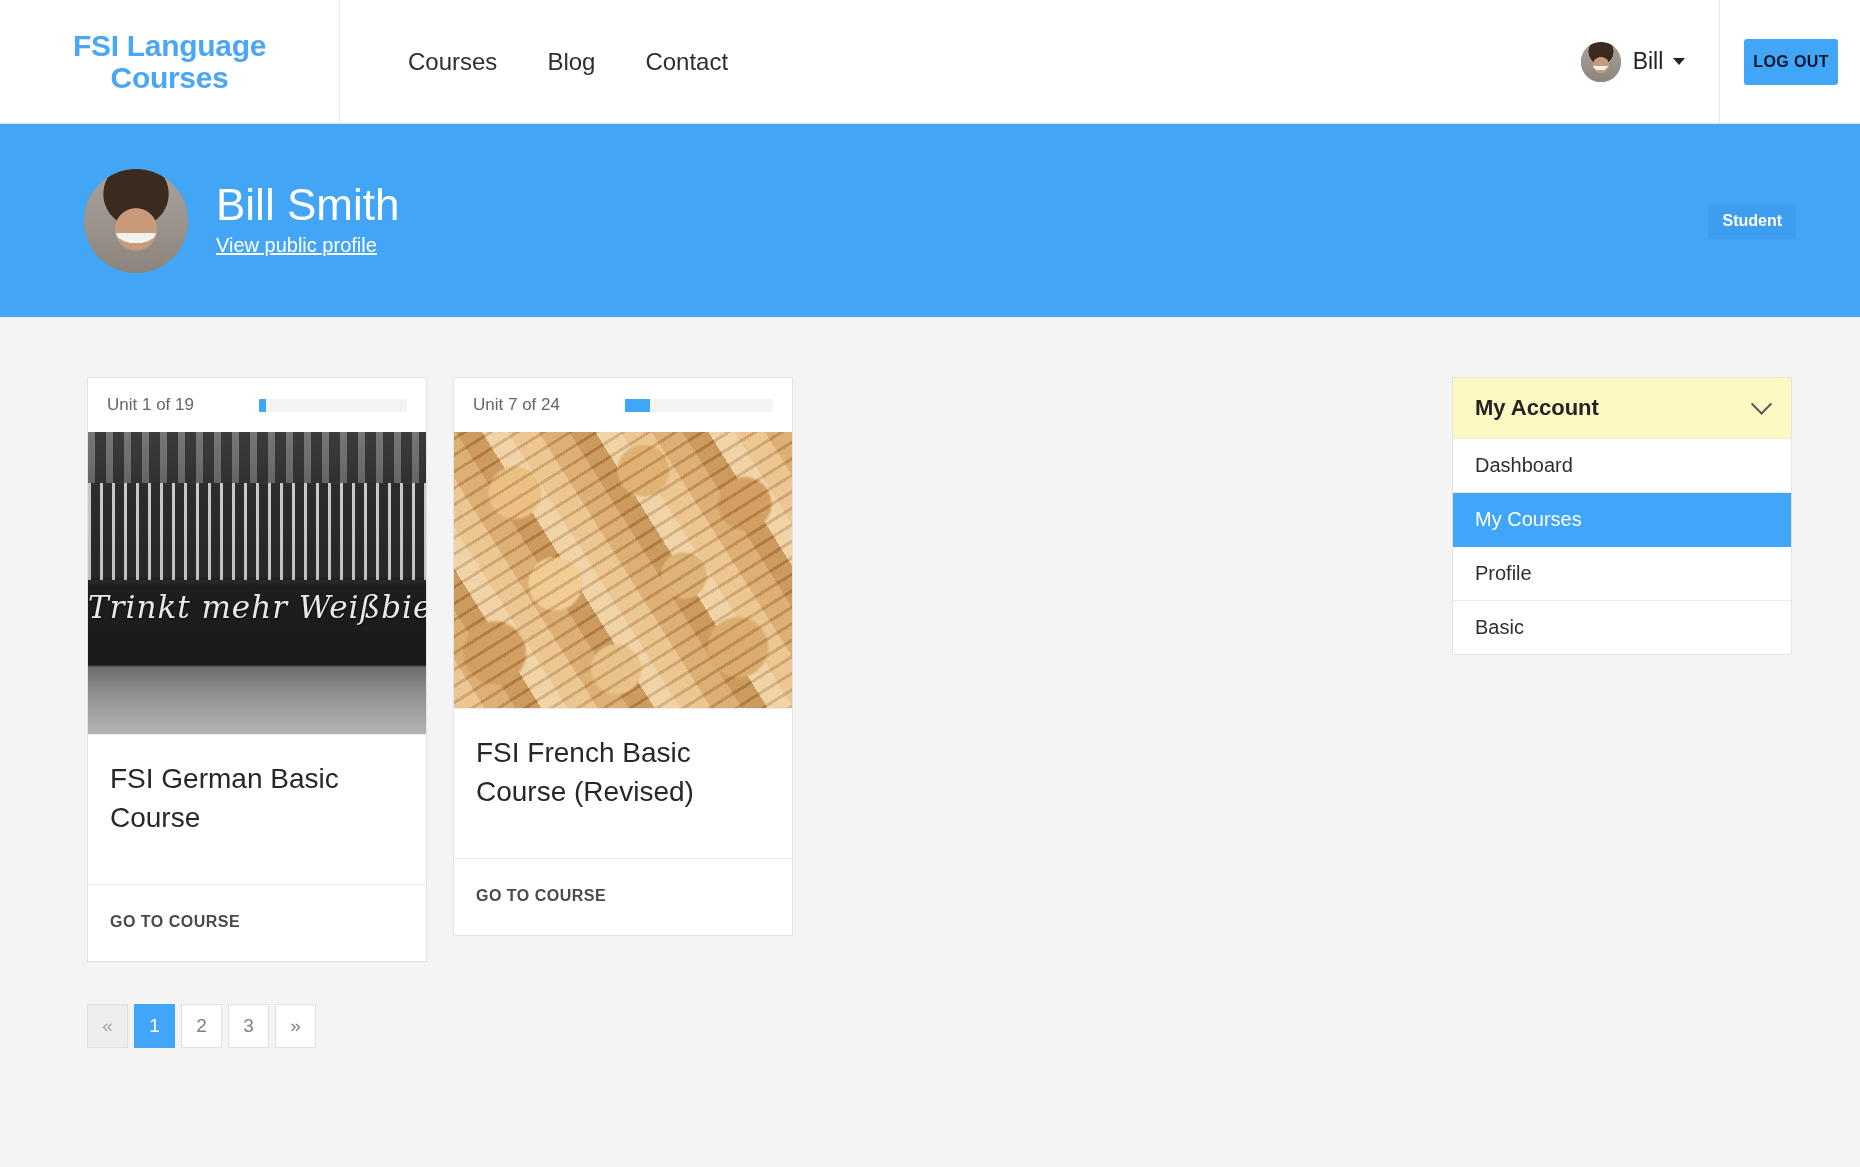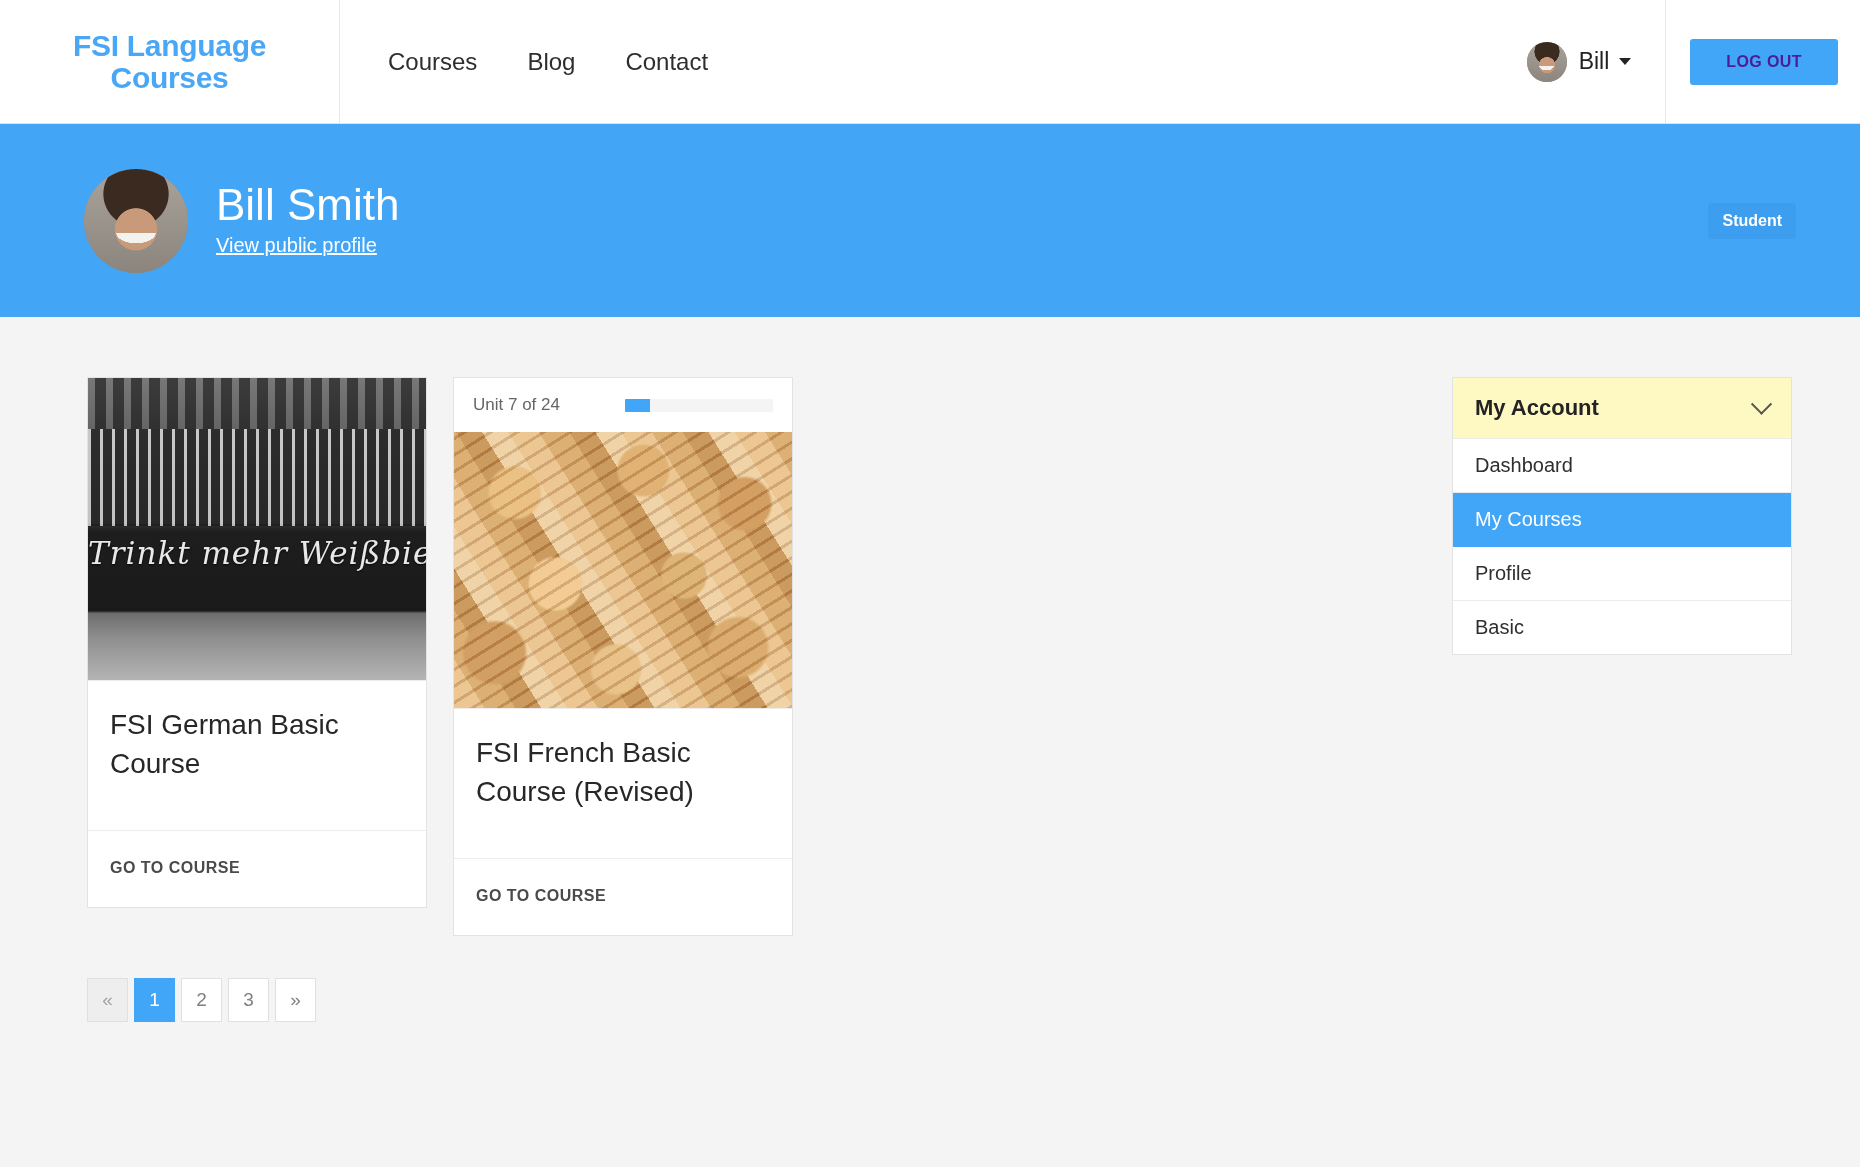--- a/index.html
+++ b/index.html
@@ -14,20 +14,21 @@
   }
 
   
   .topnav {
     position: relative;
     height: 124px;
     background: #ffffff;
     display: flex;
     align-items: stretch;
     border-bottom: 1px solid #e2e2e2;
+    gap: 20px;
   }
   .brand-cell {
     width: 340px;
     display: flex;
     align-items: center;
     justify-content: center;
     border-right: 1px solid #e6e6e6;
     flex: 0 0 340px;
   }
   .brand-logo {
@@ -83,27 +84,27 @@
     border-top: 7px solid #232323;
     margin-left: -2px;
   }
   .logout-wrap {
     display: flex;
     align-items: center;
     padding: 0 22px 0 24px;
   }
   .btn-logout {
     background: #41a6f7;
-    color: #4c1d95;
+    color: #0f172a;
     border: none;
     font-family: inherit;
     font-size: 16px;
     font-weight: bold;
     letter-spacing: 0.4px;
-    padding: 14px 36px;
+    padding: 14px 9px;
     border-radius: 3px;
     cursor: pointer;
   }
 
   
   .profile-banner {
     height: 193px;
     background: #42a5f5;
     display: flex;
     align-items: center;
@@ -431,20 +432,26 @@
   <span class="badge-role">Student</span>
 </div>
 
 <div class="main">
 
   <div class="content-col">
 
     <div class="cards-row">
 
       <div class="card">
+        <div class="card-header">
+          <span class="unit-label">Unit 1 of 19</span>
+          <div class="progress-track">
+            <div class="progress-fill" id="prog0" style="width: 5%;"></div>
+          </div>
+        </div>
         <div class="card-img">
           <div class="photo-bw"></div>
           <div class="chalk-text">Trinkt mehr Weißbier</div>
         </div>
         <div class="card-title-box">
           <h3 class="card-title">FSI German Basic Course</h3>
         </div>
         <div class="card-footer">
           <button class="btn-goto">GO TO COURSE</button>
         </div>

